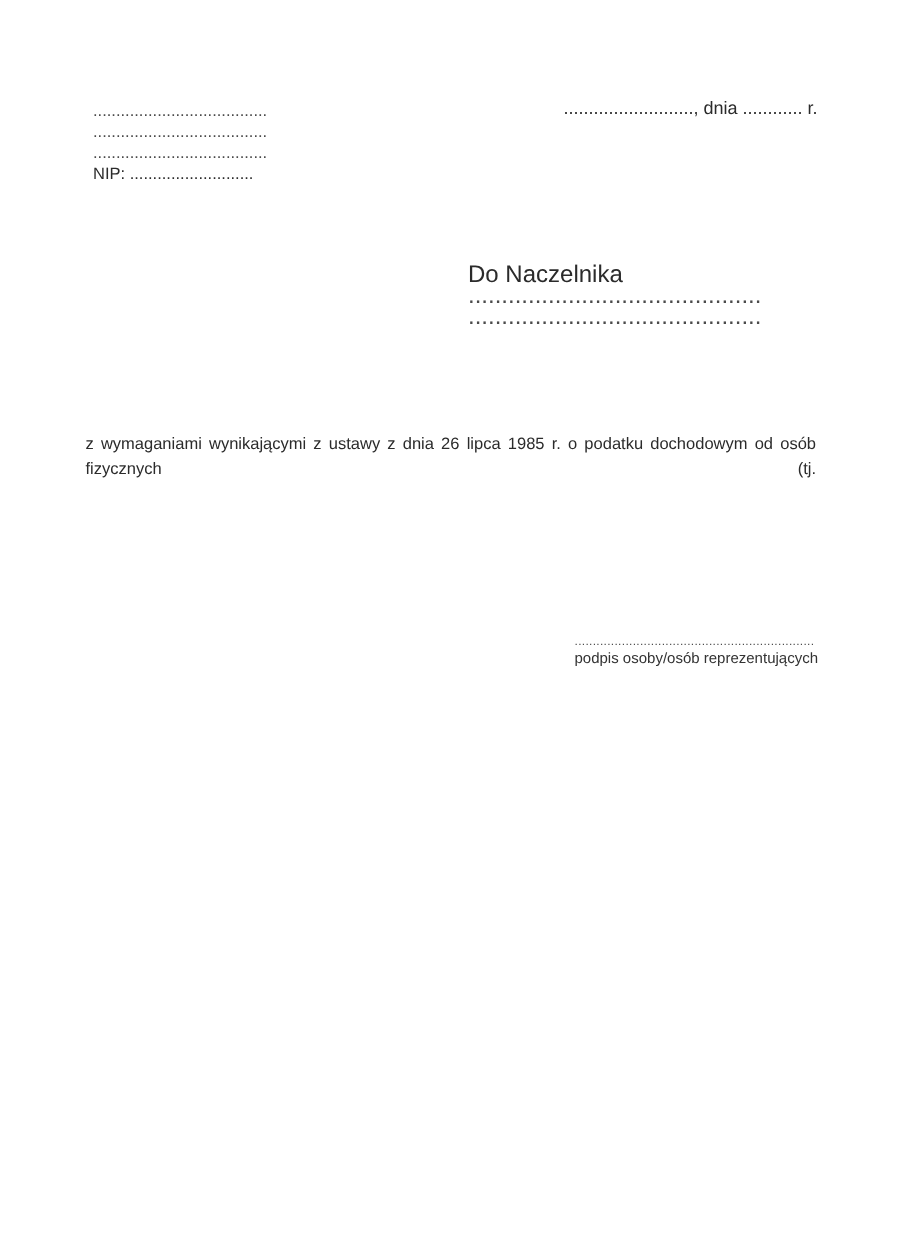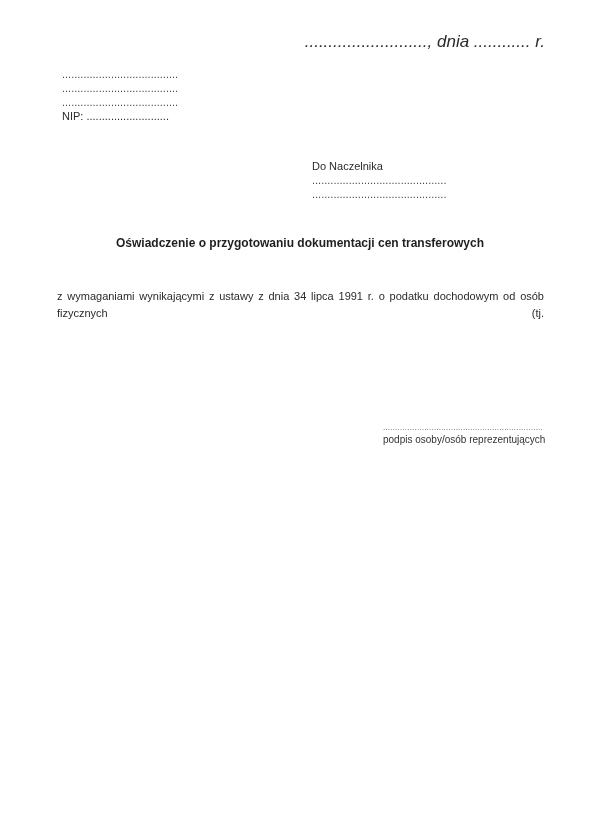--- a/index.html
+++ b/index.html
@@ -11,43 +11,42 @@
     position: relative;
     width: 600px;
     height: 825px;
     background: #ffffff;
     font-family: "Liberation Sans", sans-serif;
     color: #2b2b2b;
     overflow: hidden;
   }
   .date-line {
     position: absolute;
-    top: 35px;
+    top: 65px;
     right: 55px;
-    font-size: 17px;
+    font-size: 12px;
     line-height: 14px;
     white-space: nowrap;
-    font-style: italic;
   }
   .sender-block {
     position: absolute;
     left: 62px;
     top: 67px;
     font-size: 11px;
     line-height: 14px;
   }
   .fill-dots {
     color: #4a4a4a;
     white-space: nowrap;
   }
   .addressee-block {
     position: absolute;
     left: 312px;
-    top: 159px;
-    font-size: 11px;
+    top: 177px;
+    font-size: 16px;
     line-height: 14px;
   }
   .doc-title {
     position: absolute;
     top: 236px;
     left: 0;
     width: 100%;
     margin: 0;
     text-align: center;
     font-size: 12px;
@@ -105,24 +104,23 @@
     <div class="fill-dots">......................................</div>
     <div>NIP: ...........................</div>
   </div>
 
   <div class="addressee-block">
     <div>Do Naczelnika</div>
     <div class="fill-dots">............................................</div>
     <div class="fill-dots">............................................</div>
   </div>
 
-  <h1 class="doc-title">Oświadczenie o przygotowaniu dokumentacji cen transferowych</h1>
 
   <div class="body-block">
-    <div class="body-line">z wymaganiami wynikającymi z ustawy z dnia 34 lipca 1991 r. o podatku dochodowym od osób fizycznych (tj.</div>
+    <div class="body-line">z wymaganiami wynikającymi z ustawy z dnia 26 lipca 1985 r. o podatku dochodowym od osób fizycznych (tj.</div>
   </div>
 
   <div class="signature-block">
     <div class="sig-line">......................................................................</div>
     <div class="sig-label">podpis osoby/osób reprezentujących</div>
   </div>
 
 </div>
 
 </body></html>

